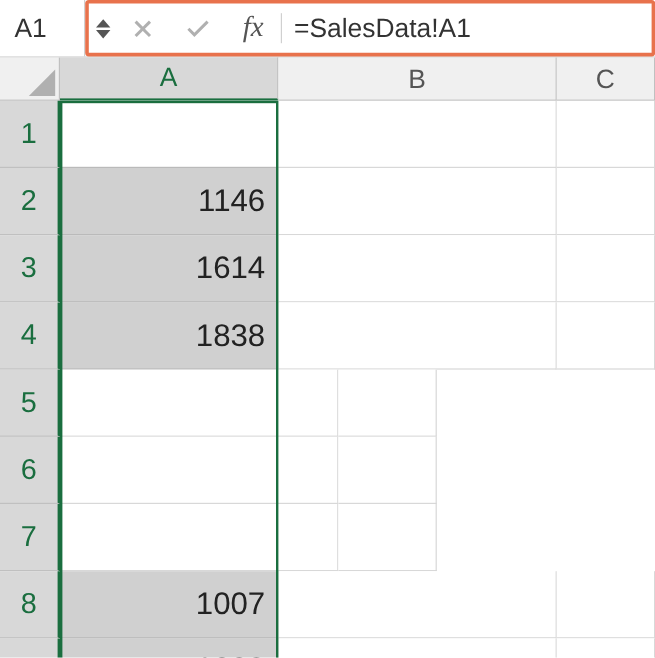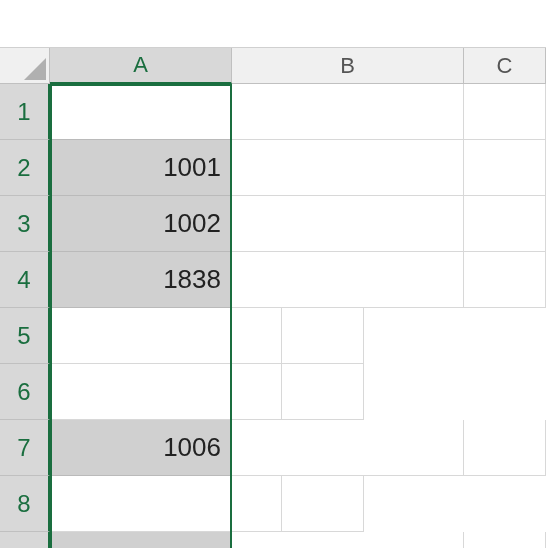--- a/index.html
+++ b/index.html
@@ -234,20 +234,41 @@
       background: #fff;
       border-bottom: 1px solid #bababa;
       pointer-events: none;
       z-index: 3;
     }
   </style>
 </head>
 <body>
 
 <div class="formula-bar-container">
+  <div class="name-box">A1</div>
+  <div class="formula-controls">
+    <div class="stepper">
+      <div class="stepper-arrow-up"></div>
+      <div class="stepper-arrow-down"></div>
+    </div>
+    <div class="formula-btn cancel-icon">
+      <svg width="18" height="18" viewBox="0 0 18 18">
+        <line x1="3" y1="3" x2="15" y2="15"></line>
+        <line x1="15" y1="3" x2="3" y2="15"></line>
+      </svg>
+    </div>
+    <div class="formula-btn accept-icon">
+      <svg width="22" height="18" viewBox="0 0 22 18">
+        <polyline points="3,9 8,14 19,3"></polyline>
+      </svg>
+    </div>
+    <div class="fx-label">fx</div>
+    <div class="fx-divider"></div>
+    <input class="formula-input" value="=SalesData!A1" style="">
+  </div>
 </div>
 
 <div class="grid-container">
   <div class="col-headers">
     <div class="select-all-triangle"></div>
     <div class="col-header selected col-a">A</div>
     <div class="col-header col-b">B</div>
     <div class="col-header col-c">C</div>
   </div>
 
@@ -256,27 +277,27 @@
     <div class="selection-border"></div>
 
     <div class="row">
       <div class="row-header selected">1</div>
       <div class="cell col-a text-cell">Order ID</div>
       <div class="cell col-b"></div>
       <div class="cell col-c"></div>
     </div>
     <div class="row">
       <div class="row-header selected">2</div>
-      <div class="cell col-a">1001</div>
+      <div class="cell col-a">1146</div>
       <div class="cell col-b"></div>
       <div class="cell col-c"></div>
     </div>
     <div class="row">
       <div class="row-header selected">3</div>
-      <div class="cell col-a">1002</div>
+      <div class="cell col-a">1614</div>
       <div class="cell col-b"></div>
       <div class="cell col-c"></div>
     </div>
     <div class="row">
       <div class="row-header selected">4</div>
       <div class="cell col-a">1838</div>
       <div class="cell col-b"></div>
       <div class="cell col-c"></div>
     </div>
     <div class="row">
@@ -284,26 +305,26 @@
       <div class="cell col-b"></div>
       <div class="cell col-c"></div>
     </div>
     <div class="row">
       <div class="row-header selected">6</div>
       <div class="cell col-b"></div>
       <div class="cell col-c"></div>
     </div>
     <div class="row">
       <div class="row-header selected">7</div>
-      <div class="cell col-a">1006</div>
       <div class="cell col-b"></div>
       <div class="cell col-c"></div>
     </div>
     <div class="row">
       <div class="row-header selected">8</div>
+      <div class="cell col-a">1007</div>
       <div class="cell col-b"></div>
       <div class="cell col-c"></div>
     </div>
     <div class="row">
       <div class="row-header selected">9</div>
       <div class="cell col-a">1008</div>
       <div class="cell col-b"></div>
       <div class="cell col-c"></div>
     </div>
   </div>

